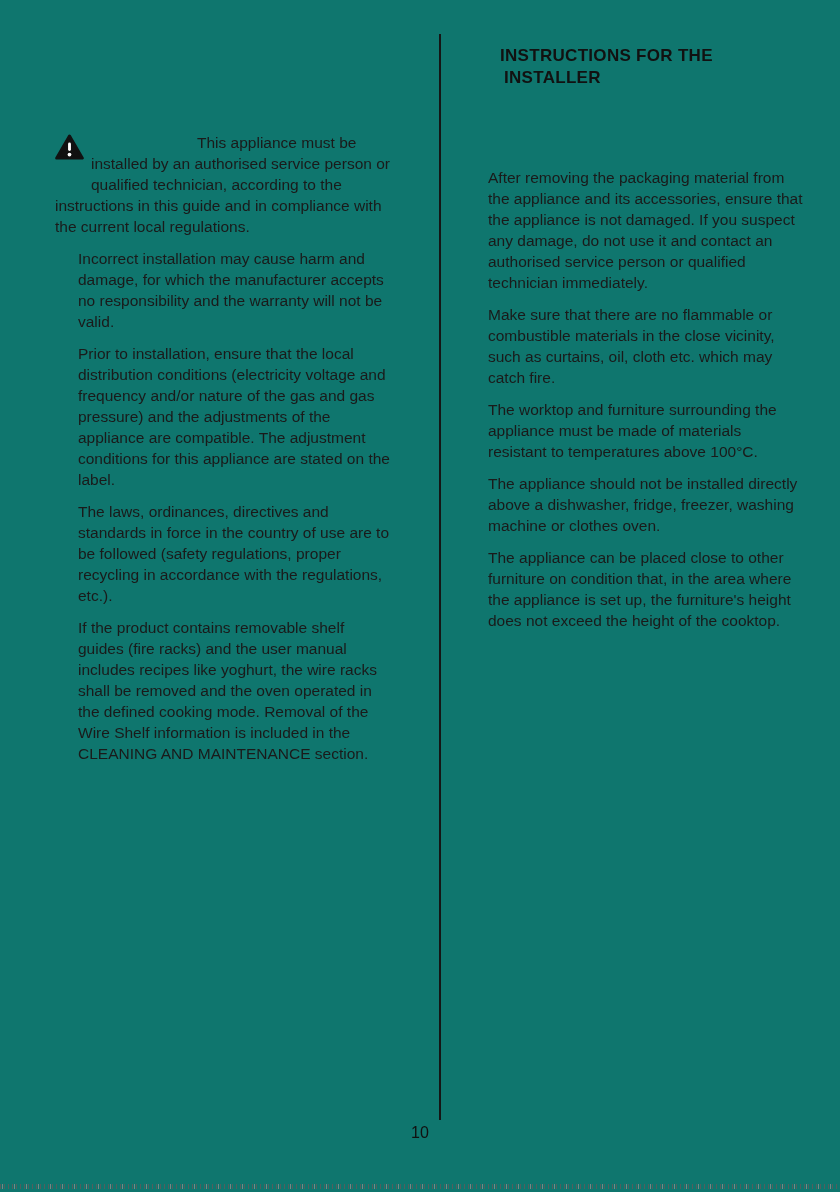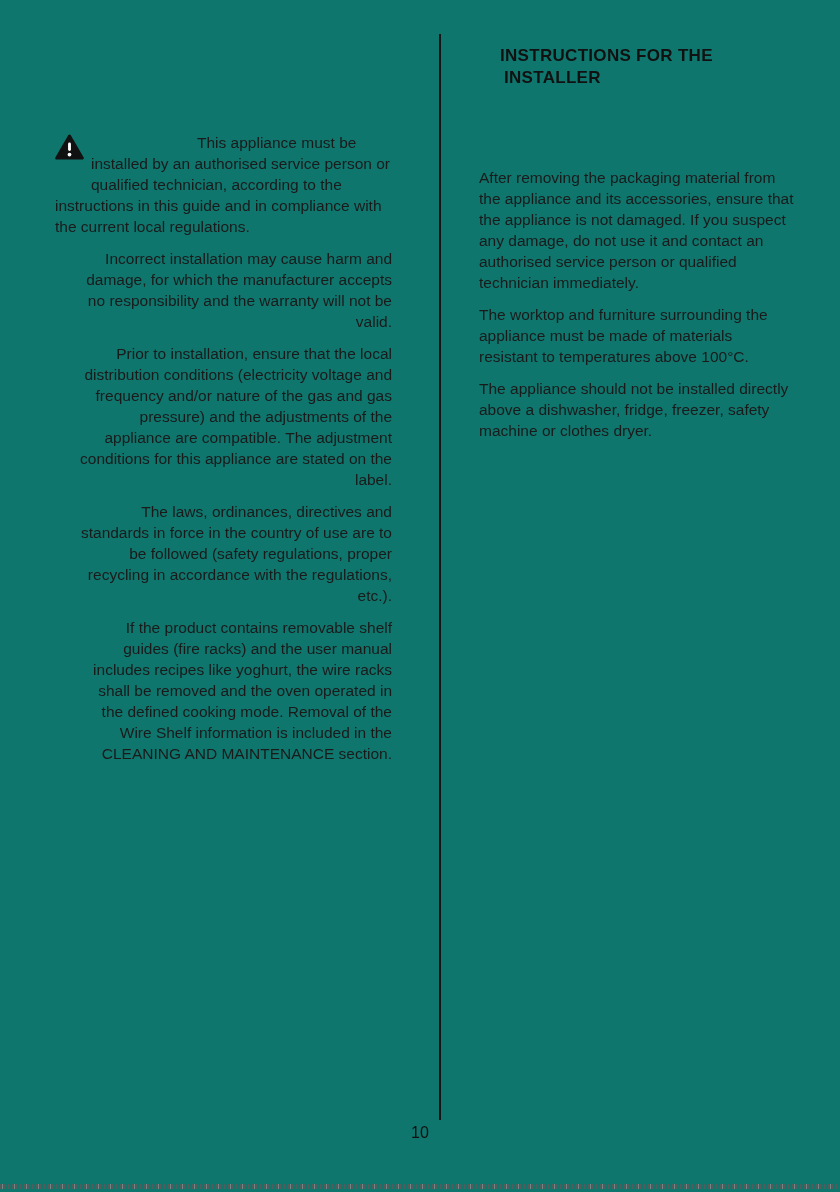--- a/index.html
+++ b/index.html
@@ -37,21 +37,21 @@
     font-size: 17px;
     line-height: 22px;
     letter-spacing: 0.3px;
     color: #111;
     width: 330px;
   }
   .heading .h-line1 { display: block; padding-left: 40px; }
   .heading .h-line2 { display: block; margin-left: 44px; }
   .right-col .paras { margin-top: 78px; }
   .right-col .para {
-    margin: 0 0 11px 19px;
+    margin: 0 0 11px 28px;
     width: 315px;
   }
 
   
   .left-col {
     position: absolute;
     left: 55px;
     top: 132px;
     width: 337px;
     font-size: 15.5px;
@@ -64,21 +64,20 @@
   .warn-float {
     float: left;
     width: 36px;
     height: 61px;
     text-indent: 0;
   }
   .warn-float svg { display: block; margin-top: 2px; }
   .left-col .para {
     margin: 0 0 11px 23px;
     width: 314px;
-    text-align: right;
   }
 
   
   .page-number {
     position: absolute;
     left: 0;
     right: 0;
     top: 1124px;
     text-align: center;
     font-size: 16px;
@@ -103,22 +102,24 @@
 
   <div class="divider"></div>
 
   <div class="right-col">
     <div class="heading">
       <span class="h-line1">INSTRUCTIONS FOR THE</span>
       <span class="h-line2">INSTALLER</span>
     </div>
     <div class="paras">
       <p class="para">After removing the packaging material from the appliance and its accessories, ensure that the appliance is not damaged. If you suspect any damage, do not use it and contact an authorised service person or qualified technician immediately.</p>
+      <p class="para">Make sure that there are no flammable or combustible materials in the close vicinity, such as curtains, oil, cloth etc. which may catch fire.</p>
       <p class="para">The worktop and furniture surrounding the appliance must be made of materials resistant to temperatures above 100°C.</p>
-      <p class="para">The appliance should not be installed directly above a dishwasher, fridge, freezer, safety machine or clothes dryer.</p>
+      <p class="para">The appliance should not be installed directly above a dishwasher, fridge, freezer, washing machine or clothes oven.</p>
+      <p class="para">The appliance can be placed close to other furniture on condition that, in the area where the appliance is set up, the furniture's height does not exceed the height of the cooktop.</p>
     </div>
   </div>
 
   <div class="left-col">
     <p class="warning-para">
       <span class="warn-float">
         <svg width="29" height="26" viewBox="0 0 32 29" aria-hidden="true">
           <path d="M16 2 L30.5 27 L1.5 27 Z" fill="#111" stroke="#111" stroke-width="3" stroke-linejoin="round"></path>
           <rect x="14.4" y="9.5" width="3.2" height="9.5" rx="1.6" fill="#fff"></rect>
           <circle cx="16" cy="23" r="2.1" fill="#fff"></circle>

